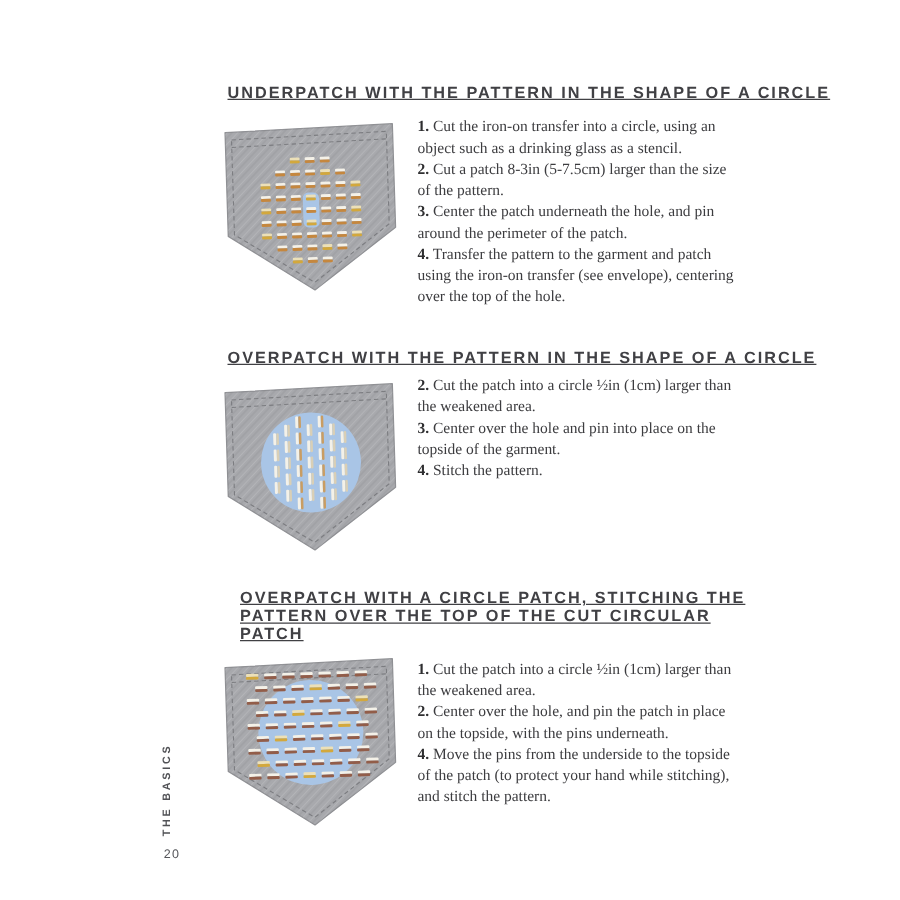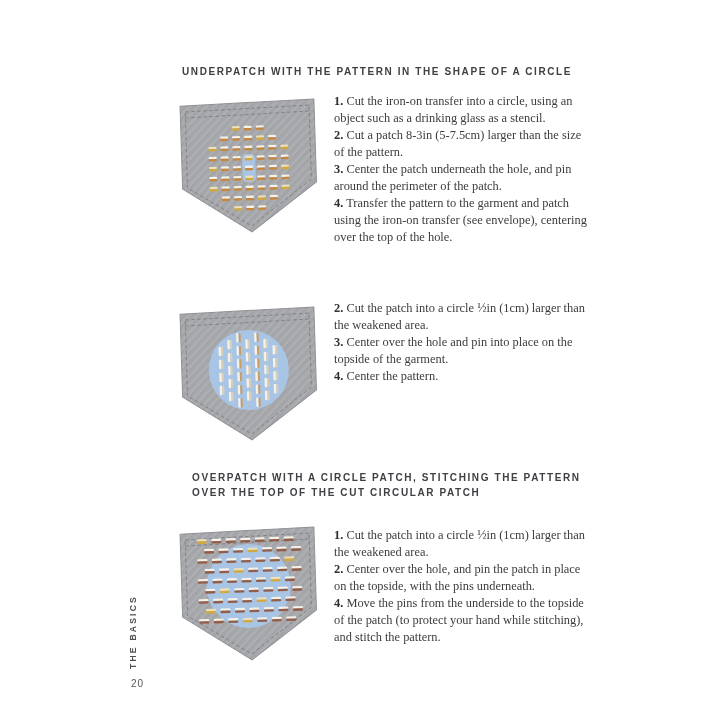--- a/index.html
+++ b/index.html
@@ -3,22 +3,22 @@
 <meta charset="utf-8">
 <style>
   html,body{margin:0;padding:0;background:#fff;}
   .page{
     position:relative;width:720px;height:720px;background:#ffffff;overflow:hidden;
     font-family:"Liberation Serif", serif;
   }
   .section-heading{
     position:absolute;
     font-family:"Liberation Sans", sans-serif;
-    font-size:10px;font-weight:700;letter-spacing:1.6px;
-    color:#404044;white-space:nowrap;
+    font-size:13px;font-weight:700;letter-spacing:1.6px;
+    color:#404044;white-space:nowrap;text-decoration:underline;
   }
   .section-heading.wrap{white-space:normal;width:412px;line-height:14.5px;}
   .steps{
     position:absolute;width:260px;
     font-size:12.4px;line-height:17px;color:#3c3c3f;
   }
   .step{margin:0;}
   .step b{font-weight:700;color:#2e2e30;}
   .pocket{position:absolute;transform:rotate(-1.8deg);}
   .sidebar-label{
@@ -160,20 +160,21 @@
       <rect x="78" y="108" width="8" height="2.3" rx="1" fill="#c5873e"></rect>
     </svg>
 
   <div class="steps" style="left:334px;top:93px">
     <p class="step"><b>1.</b> <span>Cut the iron-on transfer into a circle, using an object such as a drinking glass as a stencil.</span></p>
     <p class="step"><b>2.</b> <span>Cut a patch 8-3in (5-7.5cm) larger than the size of the pattern.</span></p>
     <p class="step"><b>3.</b> <span>Center the patch underneath the hole, and pin around the perimeter of the patch.</span></p>
     <p class="step"><b>4.</b> <span>Transfer the pattern to the garment and patch using the iron-on transfer (see envelope), centering over the top of the hole.</span></p>
   </div>
 
+  <div class="section-heading" style="left:182px;top:278px">OVERPATCH WITH THE PATTERN IN THE SHAPE OF A CIRCLE</div>
 
   <svg class="pocket" style="left:179px;top:308px" width="140" height="136" viewBox="0 0 140 136" id="pocket2">
       <path d="M3,4 L137,1 L137,84 L71,132 L3,87 Z" fill="#a8a9ad" stroke="#909195" stroke-width="1" stroke-linejoin="round"></path>
       <path d="M3,4 L137,1 L137,84 L71,132 L3,87 Z" fill="url(#hatch)"></path>
       <path d="M8,10 L132,7 L132,81 L71,126 L8,86 Z" fill="none" stroke="#7c7d81" stroke-width="0.9" stroke-dasharray="3.5 2.5"></path>
       <line x1="8" y1="16" x2="132" y2="13" stroke="#7c7d81" stroke-width="0.9" stroke-dasharray="3.5 2.5"></line>
       <circle cx="70" cy="62" r="40" fill="#a9c5e6"></circle>
       <rect x="40.4" y="37.75" width="2.4" height="9.5" rx="1" fill="#f4f1e8"></rect>
       <rect x="42.9" y="37.75" width="2" height="9.5" rx="1" fill="#d9cfb6"></rect>
       <rect x="40.4" y="50.75" width="2.4" height="9.5" rx="1" fill="#f4f1e8"></rect>
@@ -242,21 +243,21 @@
       <rect x="96.9" y="50.75" width="2" height="9.5" rx="1" fill="#d9cfb6"></rect>
       <rect x="94.4" y="63.75" width="2.4" height="9.5" rx="1" fill="#f4f1e8"></rect>
       <rect x="96.9" y="63.75" width="2" height="9.5" rx="1" fill="#d9cfb6"></rect>
       <rect x="94.4" y="76.75" width="2.4" height="9.5" rx="1" fill="#f4f1e8"></rect>
       <rect x="96.9" y="76.75" width="2" height="9.5" rx="1" fill="#d9cfb6"></rect>
     </svg>
 
   <div class="steps" style="left:334px;top:300px">
     <p class="step"><b>2.</b> <span>Cut the patch into a circle ½in (1cm) larger than the weakened area.</span></p>
     <p class="step"><b>3.</b> <span>Center over the hole and pin into place on the topside of the garment.</span></p>
-    <p class="step"><b>4.</b> <span>Center the pattern.</span></p>
+    <p class="step"><b>4.</b> <span>Stitch the pattern.</span></p>
   </div>
 
   <div class="section-heading wrap" style="left:192px;top:471px">OVERPATCH WITH A CIRCLE PATCH, STITCHING THE PATTERN OVER THE TOP OF THE CUT CIRCULAR PATCH</div>
 
   <svg class="pocket" style="left:179px;top:528px" width="140" height="136" viewBox="0 0 140 136" id="pocket3">
       <path d="M3,4 L137,1 L137,84 L71,132 L3,87 Z" fill="#a8a9ad" stroke="#909195" stroke-width="1" stroke-linejoin="round"></path>
       <path d="M3,4 L137,1 L137,84 L71,132 L3,87 Z" fill="url(#hatch)"></path>
       <path d="M8,10 L132,7 L132,81 L71,126 L8,86 Z" fill="none" stroke="#7c7d81" stroke-width="0.9" stroke-dasharray="3.5 2.5"></path>
       <line x1="8" y1="16" x2="132" y2="13" stroke="#7c7d81" stroke-width="0.9" stroke-dasharray="3.5 2.5"></line>
       <circle cx="70" cy="58" r="42" fill="#a9c5e6"></circle>

